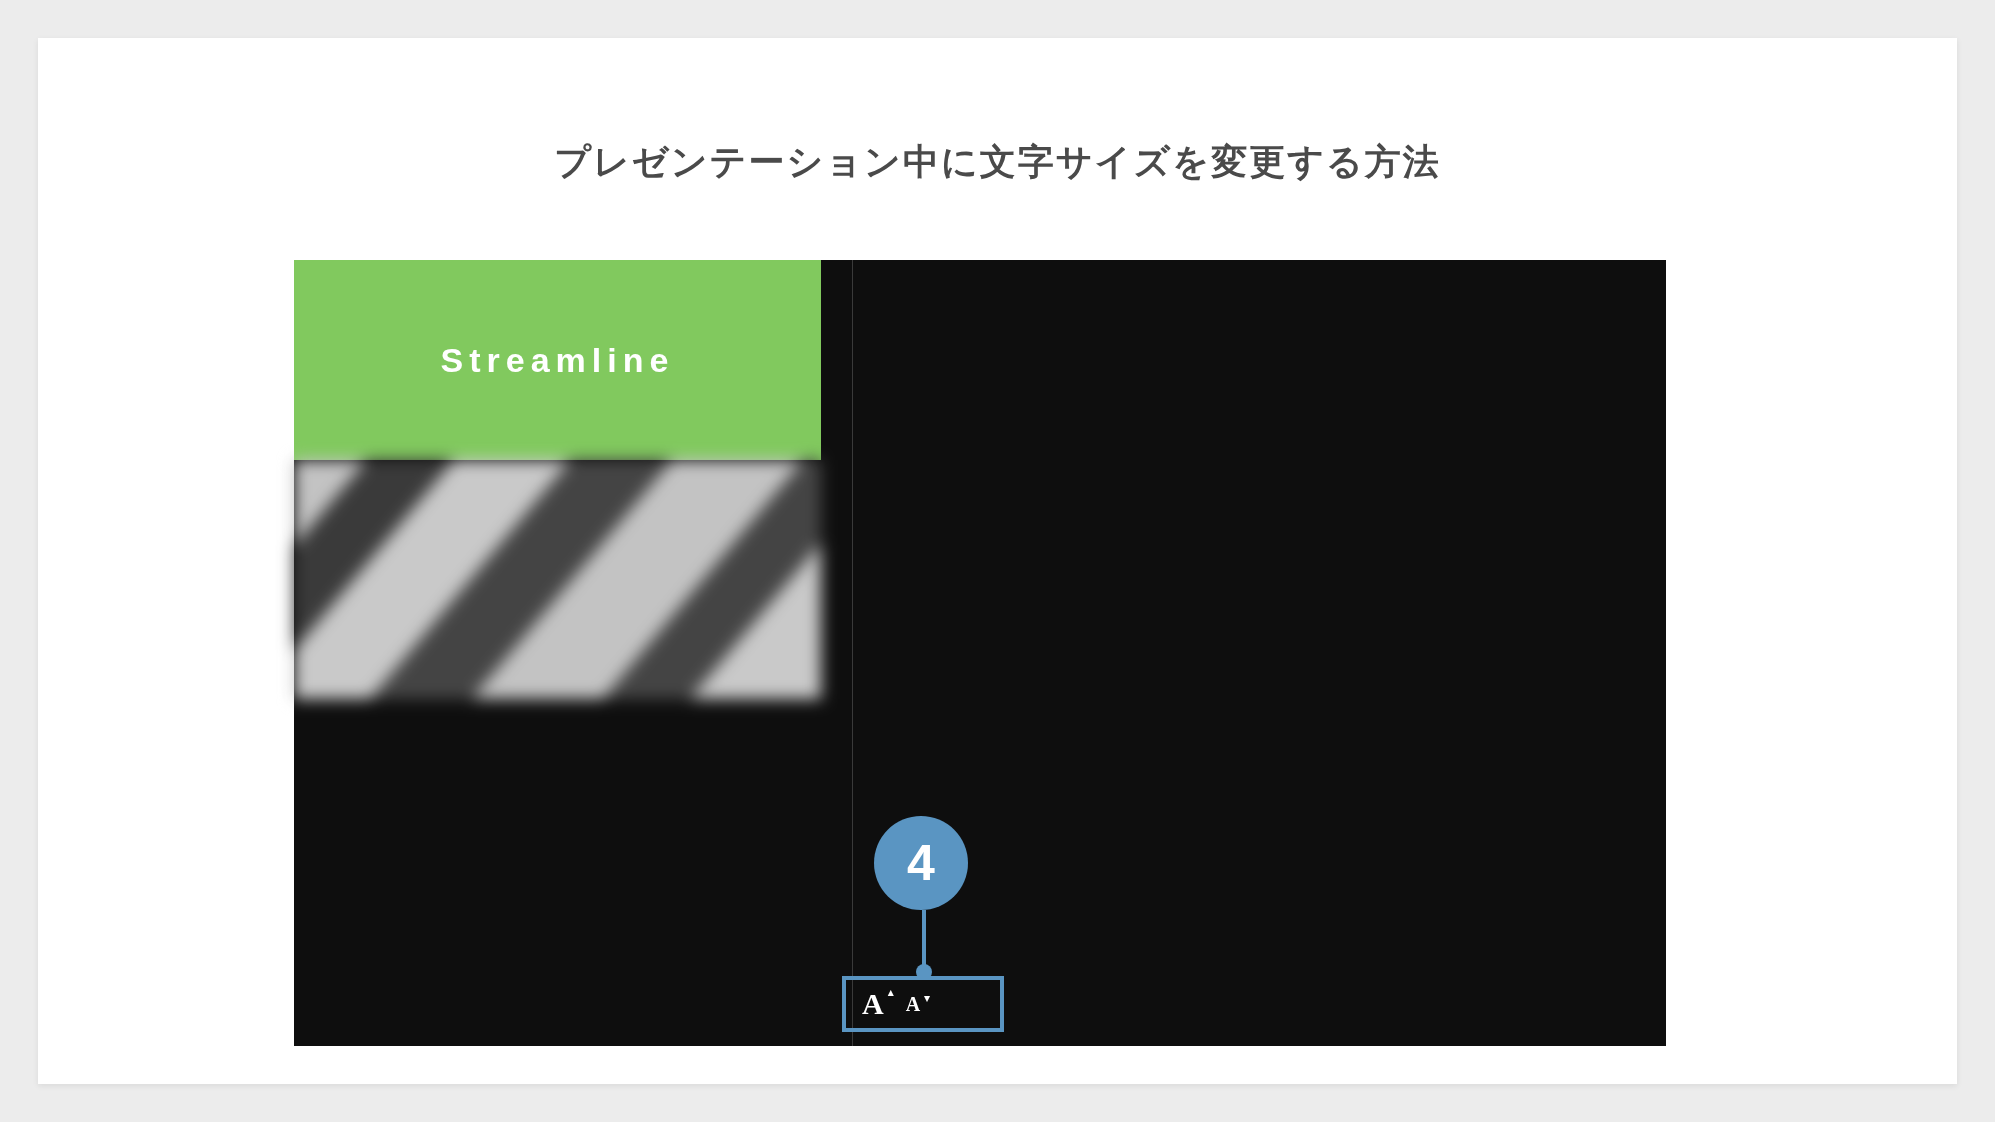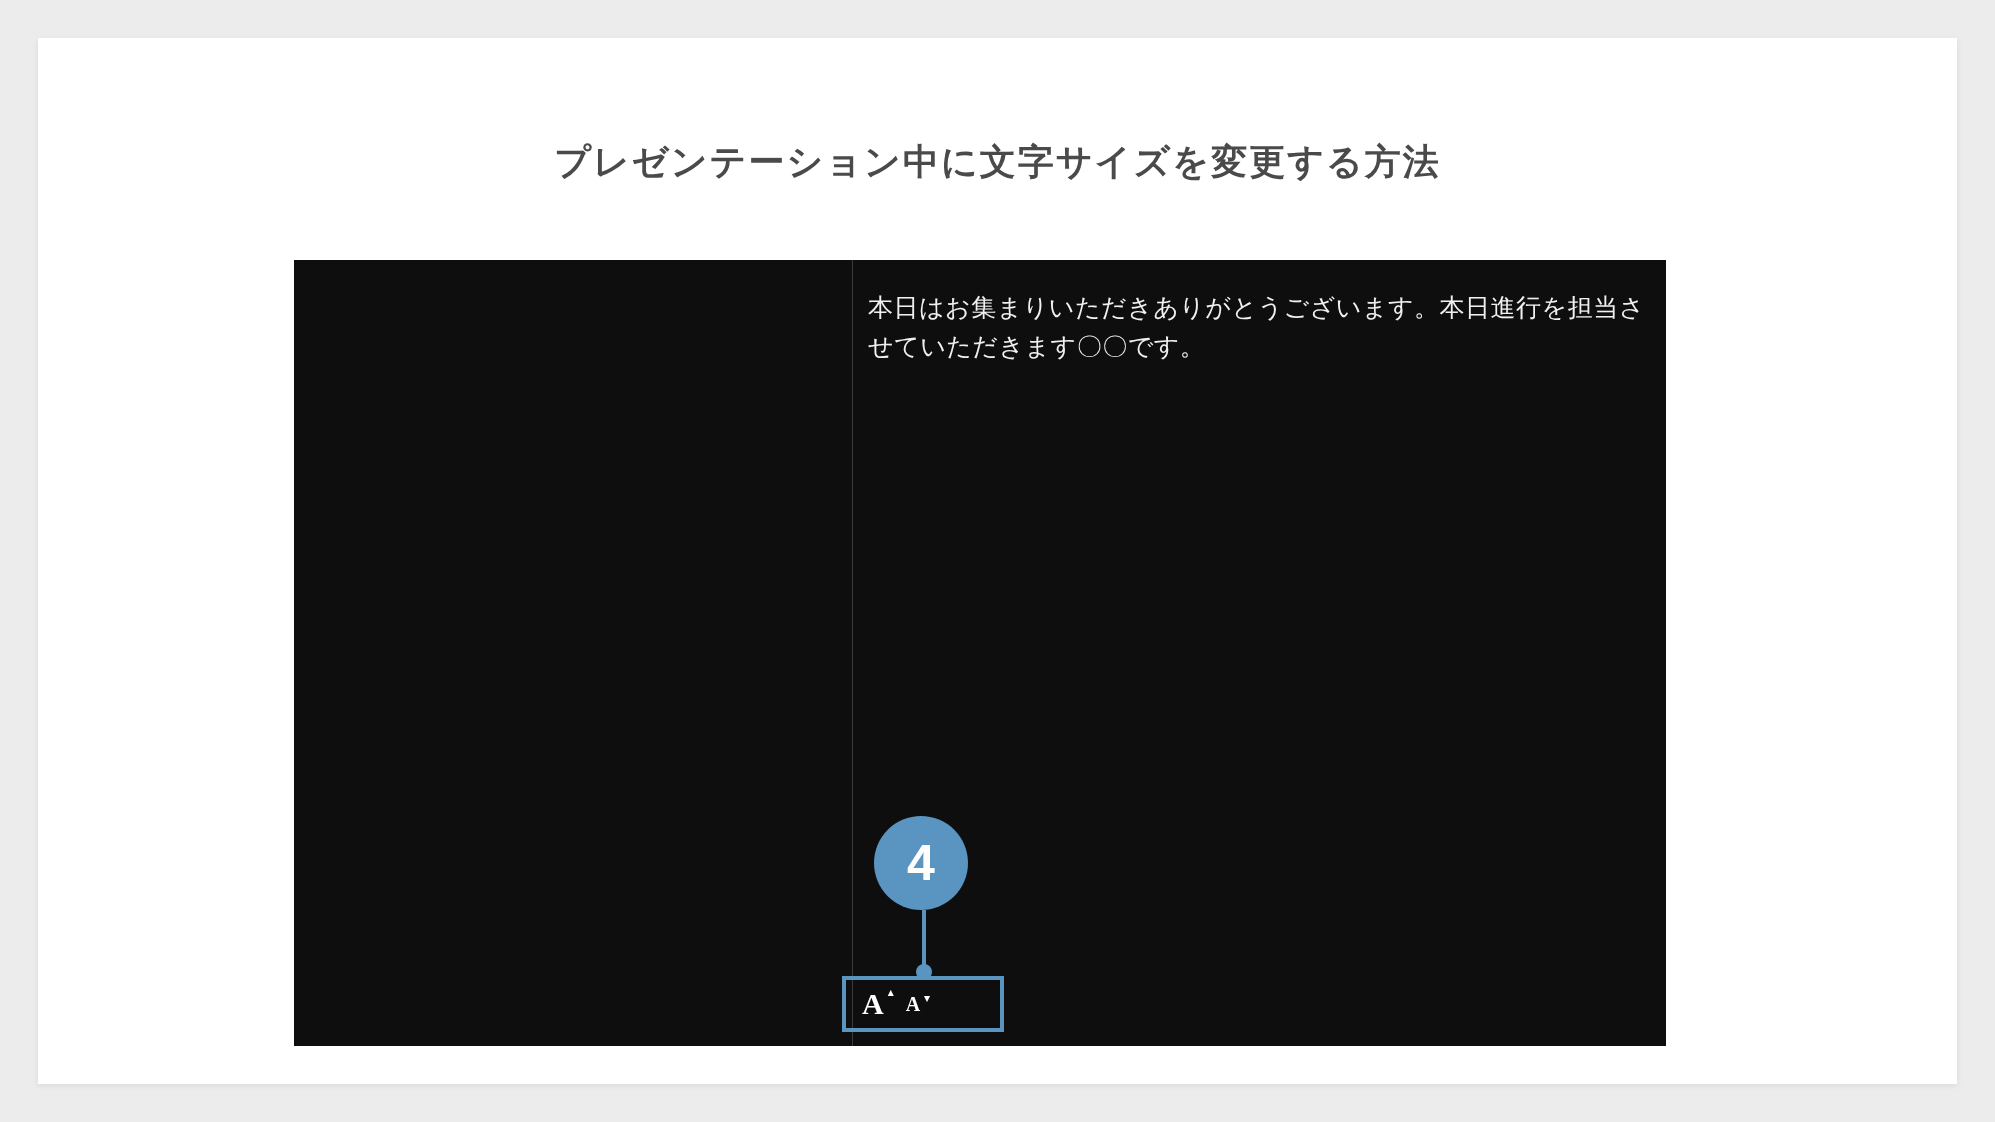--- a/index.html
+++ b/index.html
@@ -159,24 +159,29 @@
     font-weight: 700;
   }
 </style>
 </head>
 <body>
 
 <div class="card">
   <div class="title">プレゼンテーション中に文字サイズを変更する方法</div>
 
   <div class="shot">
+    <div class="shot-left">
+      <div class="slide-header">
+        <div class="slide-header-text">Streamline</div>
+      </div>
+      <div class="slide-image"></div>
+    </div>
 
     <div class="divider"></div>
 
-    <div class="notes">本日はお集まりいただきありがとうございます。本日進行を担当させていただきます〇〇です。</div>
 
     <div class="callout-circle">
       <span>4</span>
     </div>
     <div class="callout-line"></div>
     <div class="callout-dot"></div>
 
     <div class="fs-bar">
       <span class="fs-btn fs-big">
         <span class="a1">A</span>

